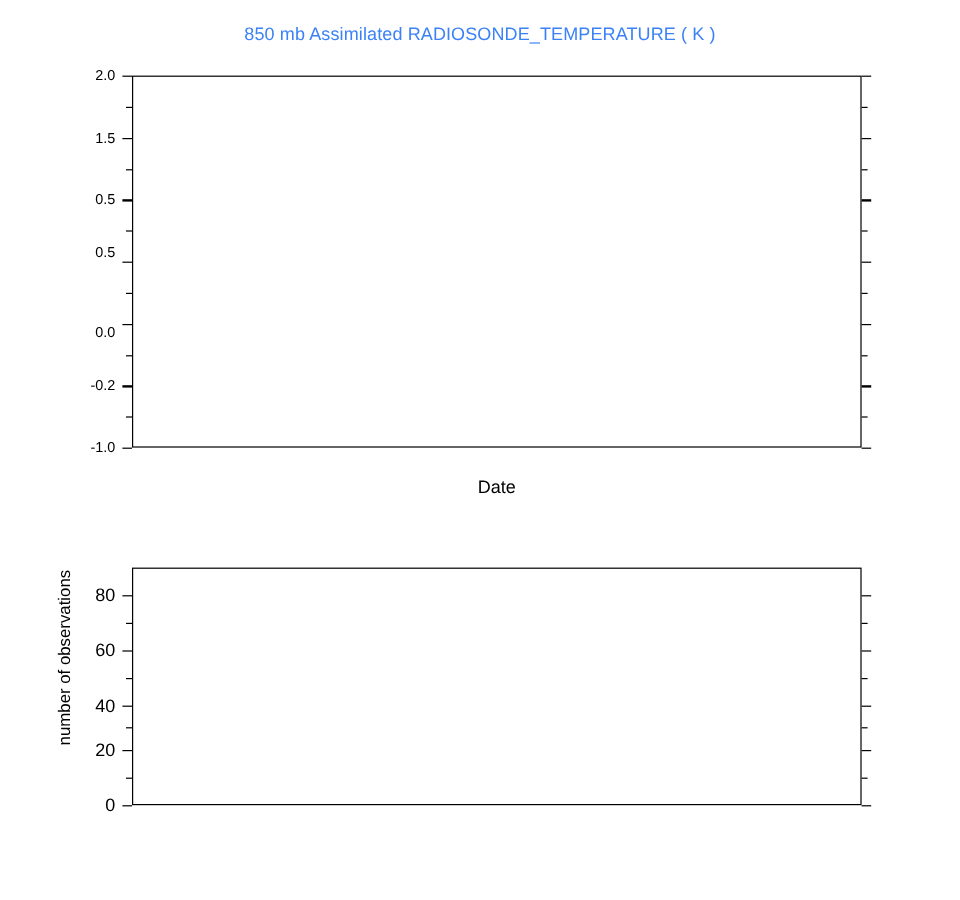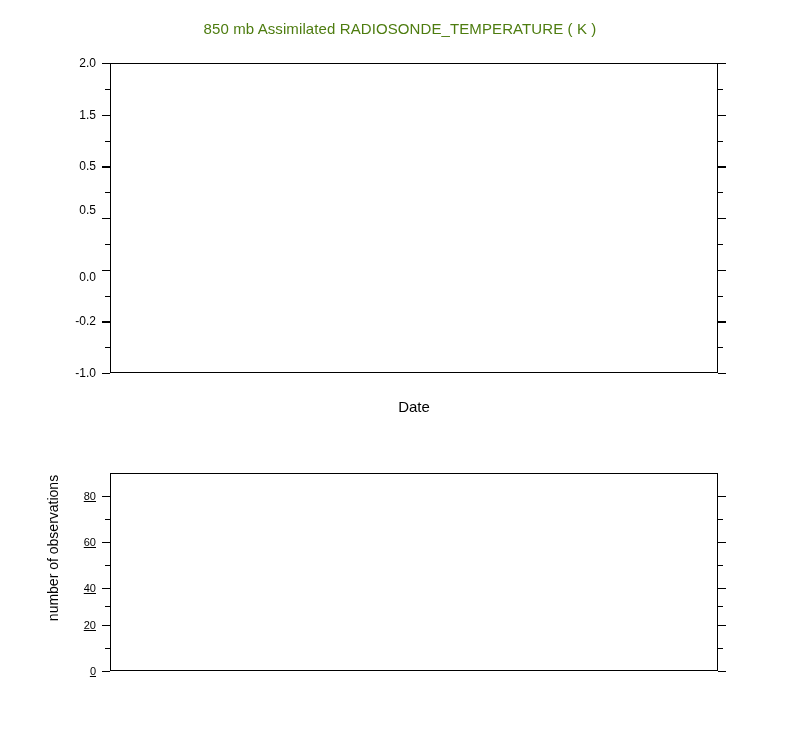--- a/index.html
+++ b/index.html
@@ -18,21 +18,21 @@
 
   
   #chart-title {
     position: absolute;
     left: 0;
     top: 20px;
     width: 800px;
     text-align: center;
     font-size: 15px;
     letter-spacing: 0.1px;
-    color: #4d7c0f;
+    color: #3b82f6;
   }
 
   
   .panel {
     position: absolute;
     box-sizing: border-box;
     border: 1.3px solid #000;
     background: #ffffff;
   }
 
@@ -62,21 +62,21 @@
   .tick-minor { width: 5px; height: 1.3px; }
 
   .ytick-label {
     position: absolute;
     text-align: right;
     font-size: 12px;
     line-height: 12px;
     color: #000;
     white-space: nowrap;
   }
-  #panel-bottom-ticks .ytick-label { font-size: 11px; line-height: 11px; text-decoration: underline; }
+  #panel-bottom-ticks .ytick-label { font-size: 15px; line-height: 11px; }
 
   
   #xlabel-top {
     position: absolute;
     left: 110px;
     top: 398px;
     width: 608px;
     text-align: center;
     font-size: 15px;
   }

